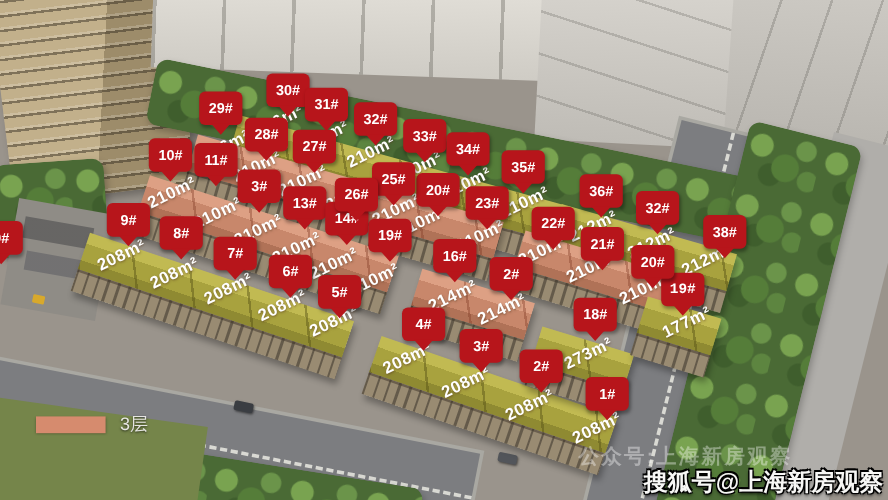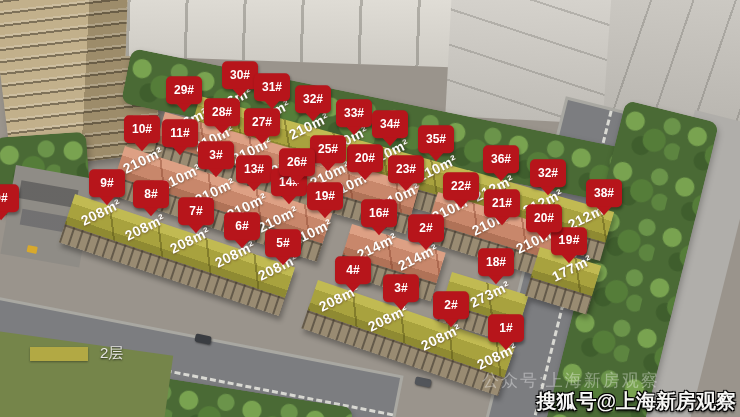--- a/index.html
+++ b/index.html
@@ -108,21 +108,21 @@
     text-shadow:0 1px 2px rgba(90,60,35,.65); letter-spacing:.5px;
   }
 
   
   .legend{position:absolute; left:30px; top:344px; z-index:40;}
   .legend-row{display:flex; align-items:center; margin-bottom:11px;}
   .legend-swatch{width:58px; height:14px; margin-right:12px; box-shadow:0 1px 2px rgba(0,0,0,.35);}
   .legend-label{font-size:15px; color:#e6e5e2; text-shadow:0 1px 2px rgba(0,0,0,.7);}
   .wm-faint{
     position:absolute; left:482px; top:369px; z-index:41;
-    font-size:17px; font-weight:normal; letter-spacing:2px;
+    font-size:17px; font-weight:bold; letter-spacing:2px;
     color:rgba(255,255,255,.38); white-space:nowrap;
   }
   .wm-sohu{
     position:absolute; right:4px; bottom:2px; z-index:42;
     font-size:20px; font-weight:bold; color:#f7f7f5; white-space:nowrap;
     text-shadow:-1px -1px 0 #000, 1px -1px 0 #000, -1px 1px 0 #000, 1px 1px 0 #000, 0 2px 3px #000;
   }
 </style>
 </head>
 <body>
@@ -269,20 +269,20 @@
       <div class="area-label" style="left: 494px; top: 188px;">212m²</div>
       <div class="bubble" style="left: 548px; top: 176px;">32#</div>
       <div class="area-label" style="left: 543px; top: 202px;">212m²</div>
       <div class="bubble" style="left: 604px; top: 196px;">38#</div>
       <div class="area-label" style="left: 588px; top: 216px;">212m²</div>
       <div class="bubble" style="left: 1px; top: 201px;">0#</div>
     </div>
 
   <div class="legend">
     <div class="legend-row">
-      <div class="legend-swatch" id="swatch-1" style="background: rgb(178, 169, 68);"></div>
-      <div class="legend-label">2层</div>
+      <div class="legend-swatch" id="swatch-0" style="background: rgb(214, 139, 110);"></div>
+      <div class="legend-label">3层</div>
     </div>
   </div>
 
   <div class="wm-faint">公众号:上海新房观察</div>
   <div class="wm-sohu">搜狐号@上海新房观察</div>
 </div>
 
 </body></html>

